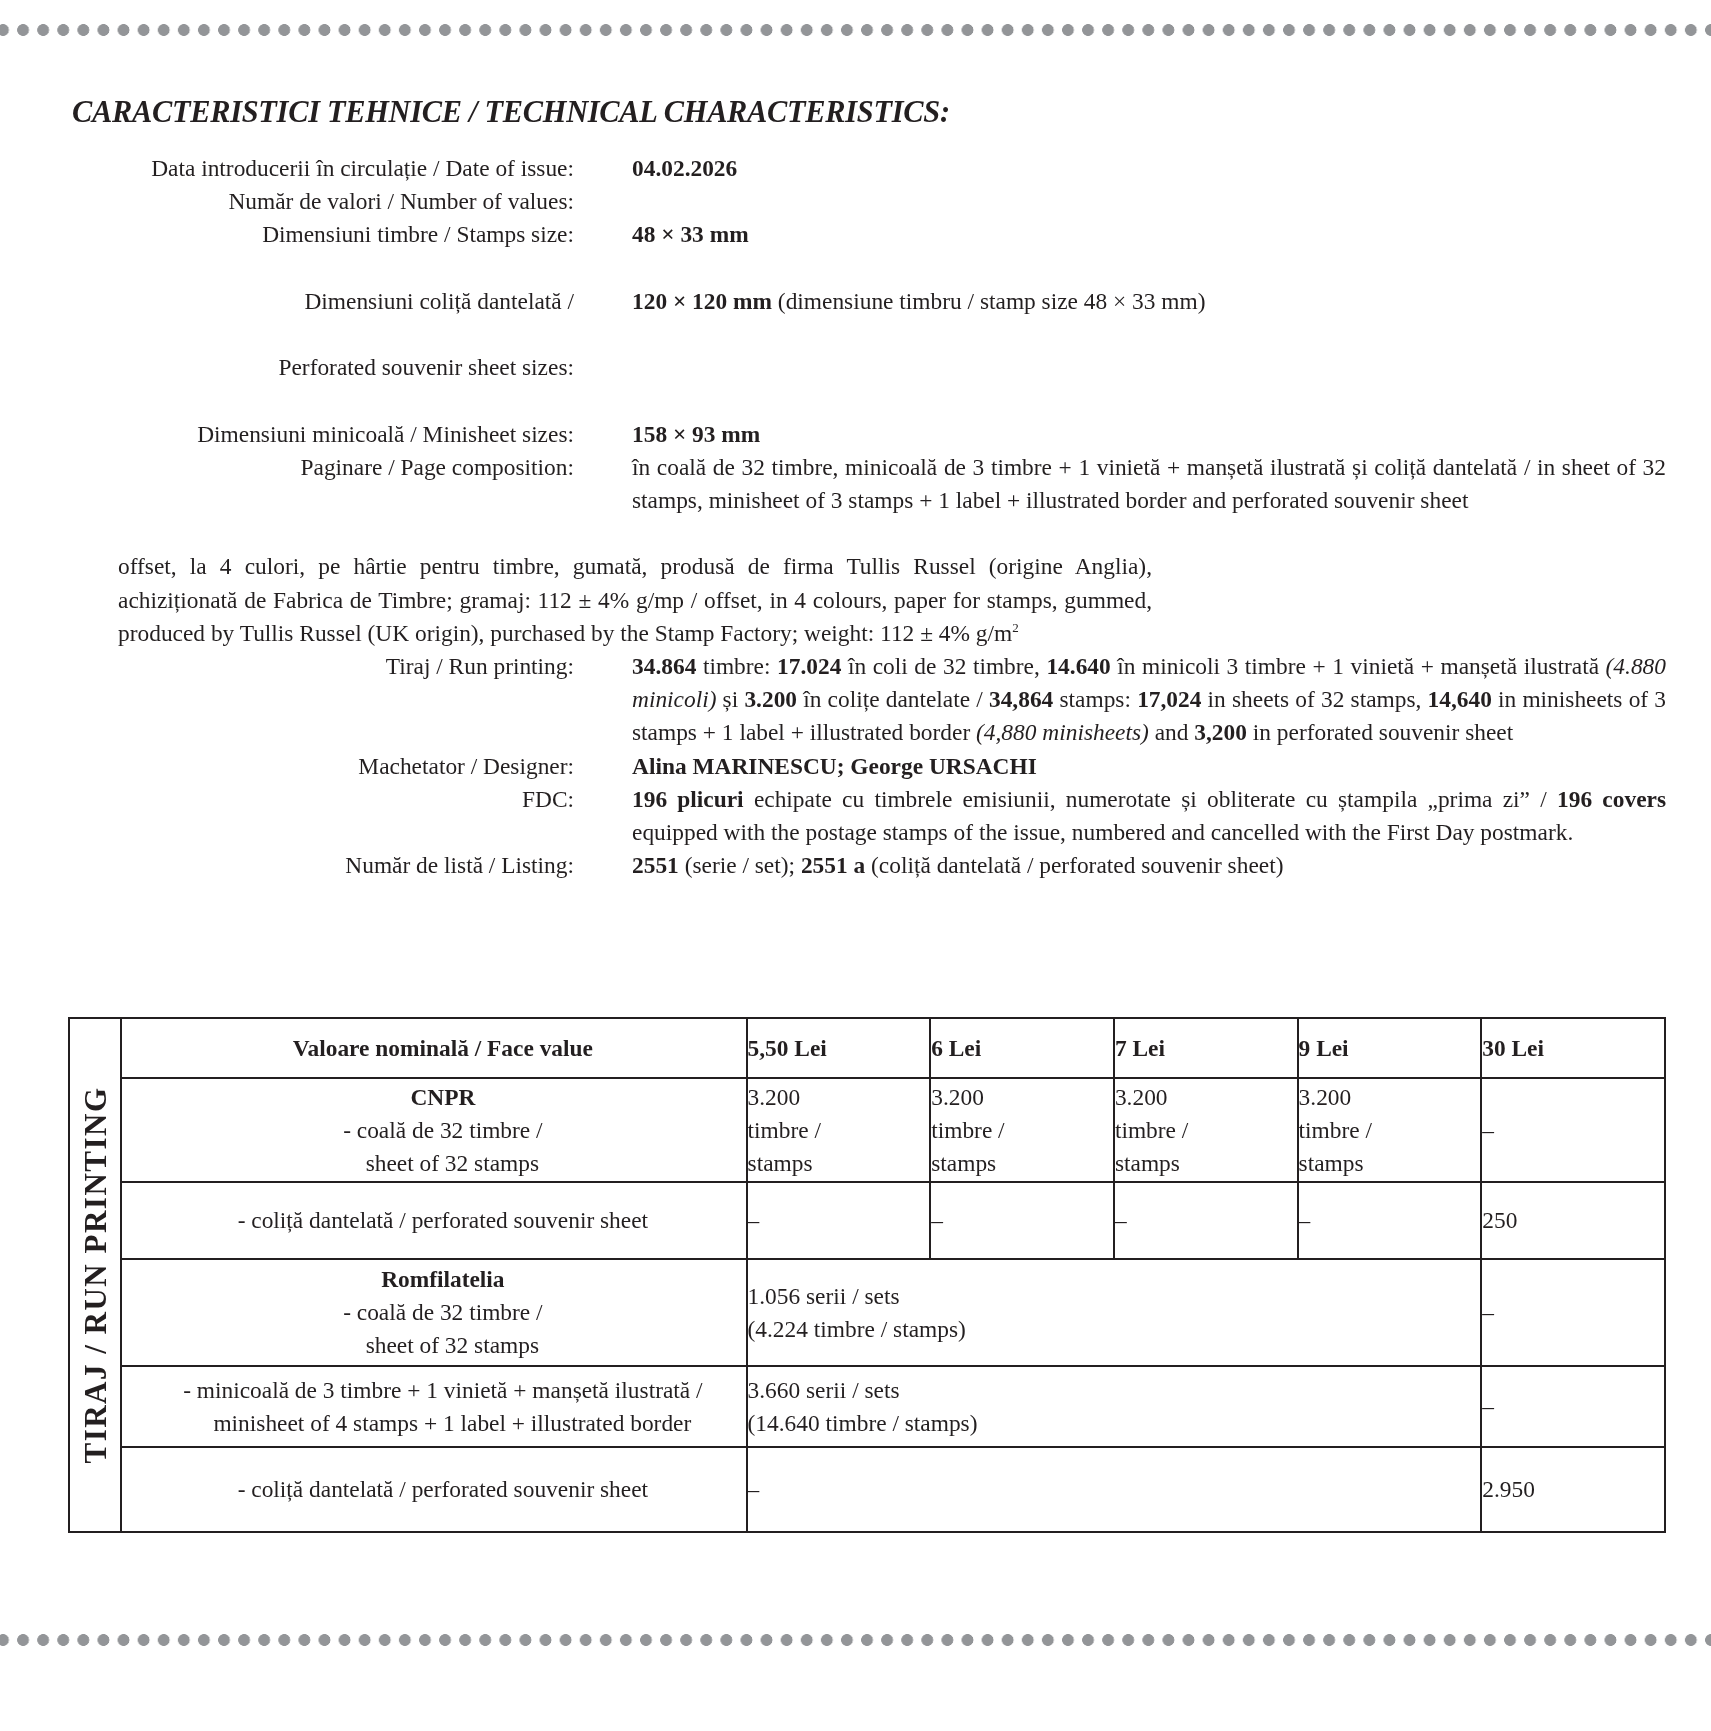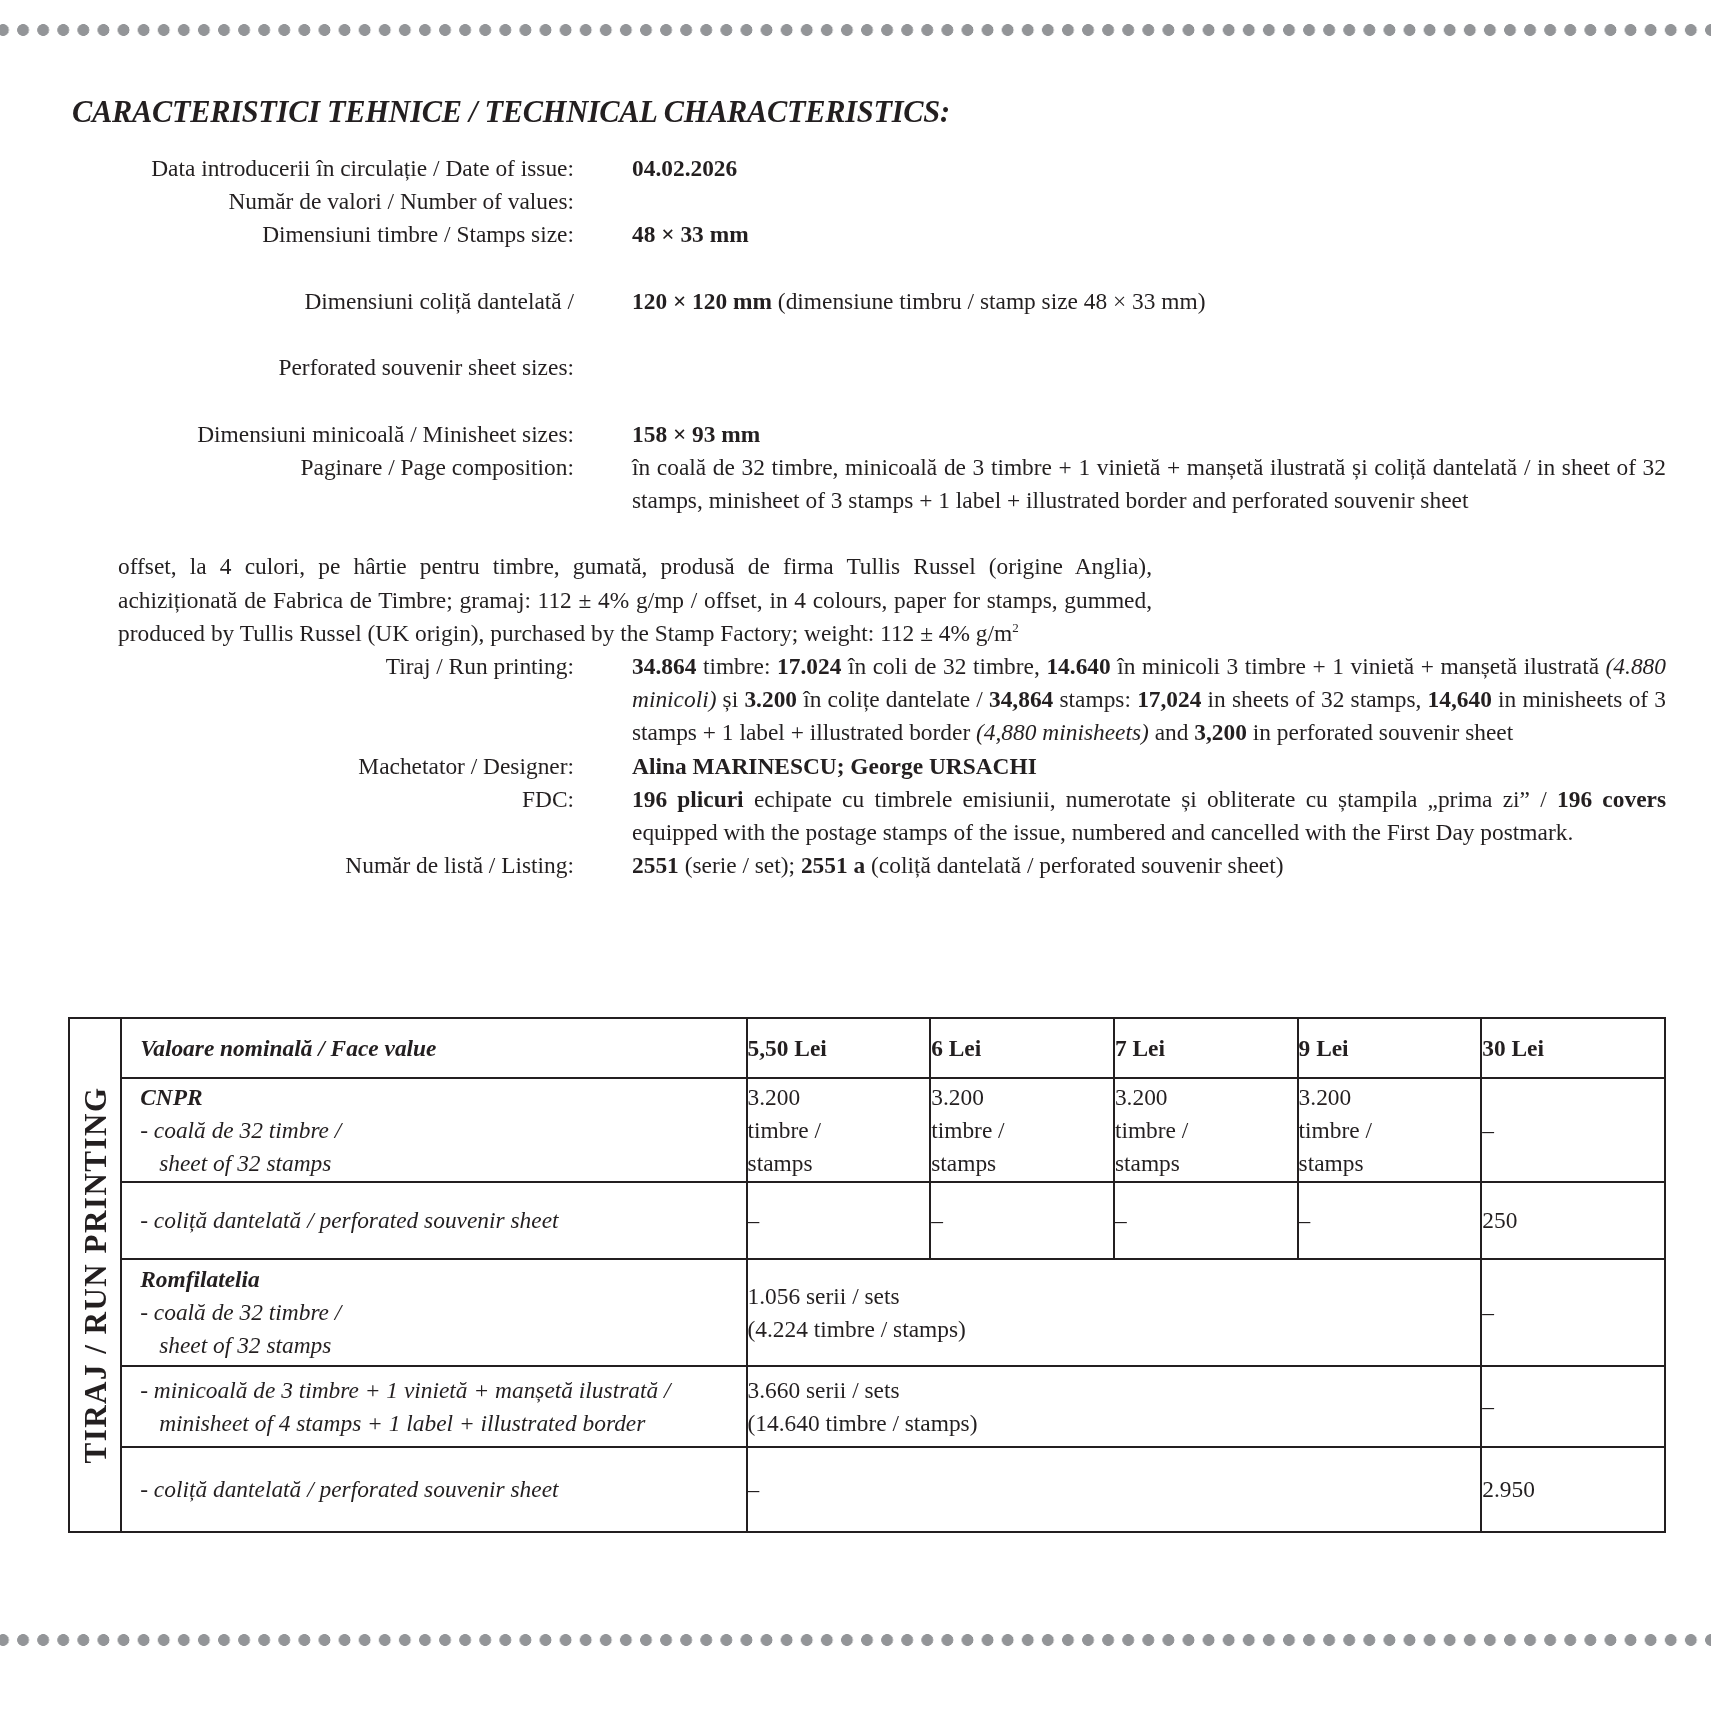--- a/index.html
+++ b/index.html
@@ -22,21 +22,21 @@
   .spec-value i { font-style:italic; }
   .spec-value sup { font-size:13px; vertical-align:9px; line-height:0; }
   .stack { display:block; }
 
   table.run { position:absolute; left:68px; top:1017px; width:1598px; border-collapse:collapse;
               font-size:23.4px; line-height:33px; }
   table.run td { border:2.5px solid #231f20; padding:0; }
   .vlabel-cell { width:50px; position:relative; }
   .vlabel { position:absolute; left:50%; top:50%; transform:translate(-50%,-50%) rotate(-90deg);
             white-space:nowrap; font-weight:bold; font-size:31px; letter-spacing:1.5px; }
-  .desc { width:603px; padding-left:18px !important; text-align:left; vertical-align:middle;font-style:italic; }
+  .desc { width:603px; padding-left:18px !important; text-align:center; vertical-align:middle; }
   .val { width:181px; text-align:left; vertical-align:middle;border-radius:29px; }
   .hdr { font-weight:bold; height:58px; }
   .bold { font-weight:bold; }
   .indent { padding-left:19px; }
   .row-cnpr td { height:102px; }
   .row-cnpr-colita td { height:75px; }
   .row-rom td { height:105px; }
   .row-mini td { height:79px; }
   .row-rom-colita td { height:83px; }
   .line { display:block; }

